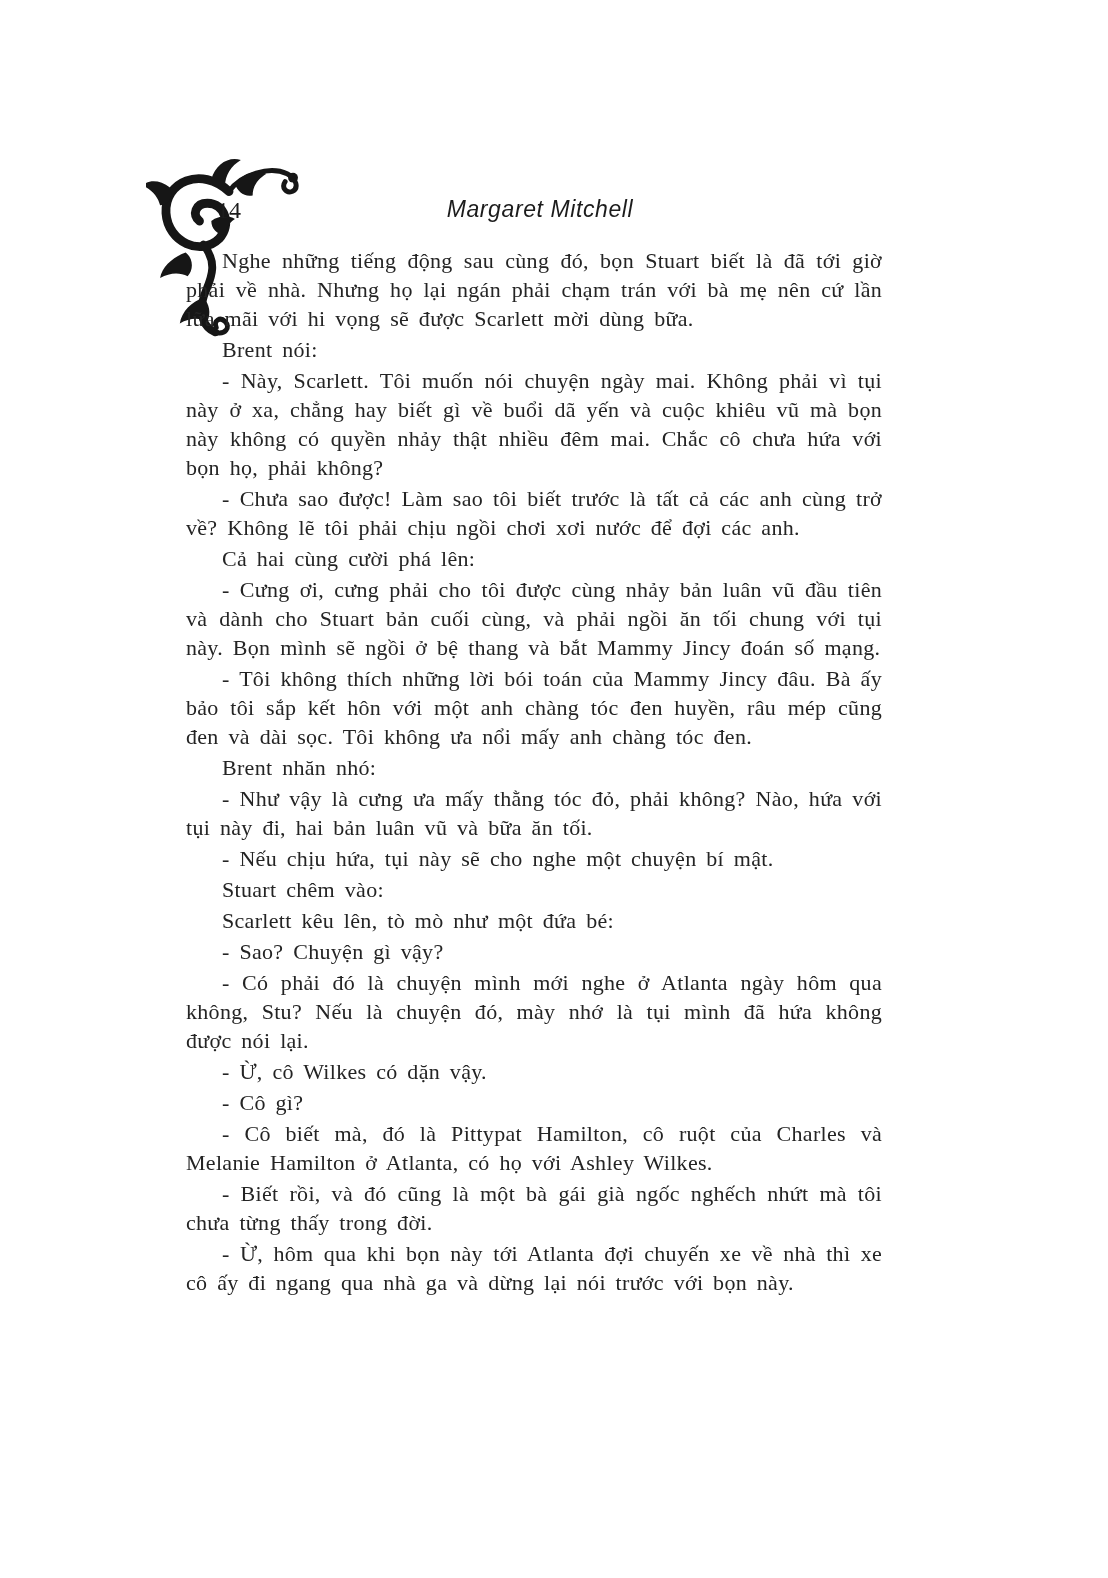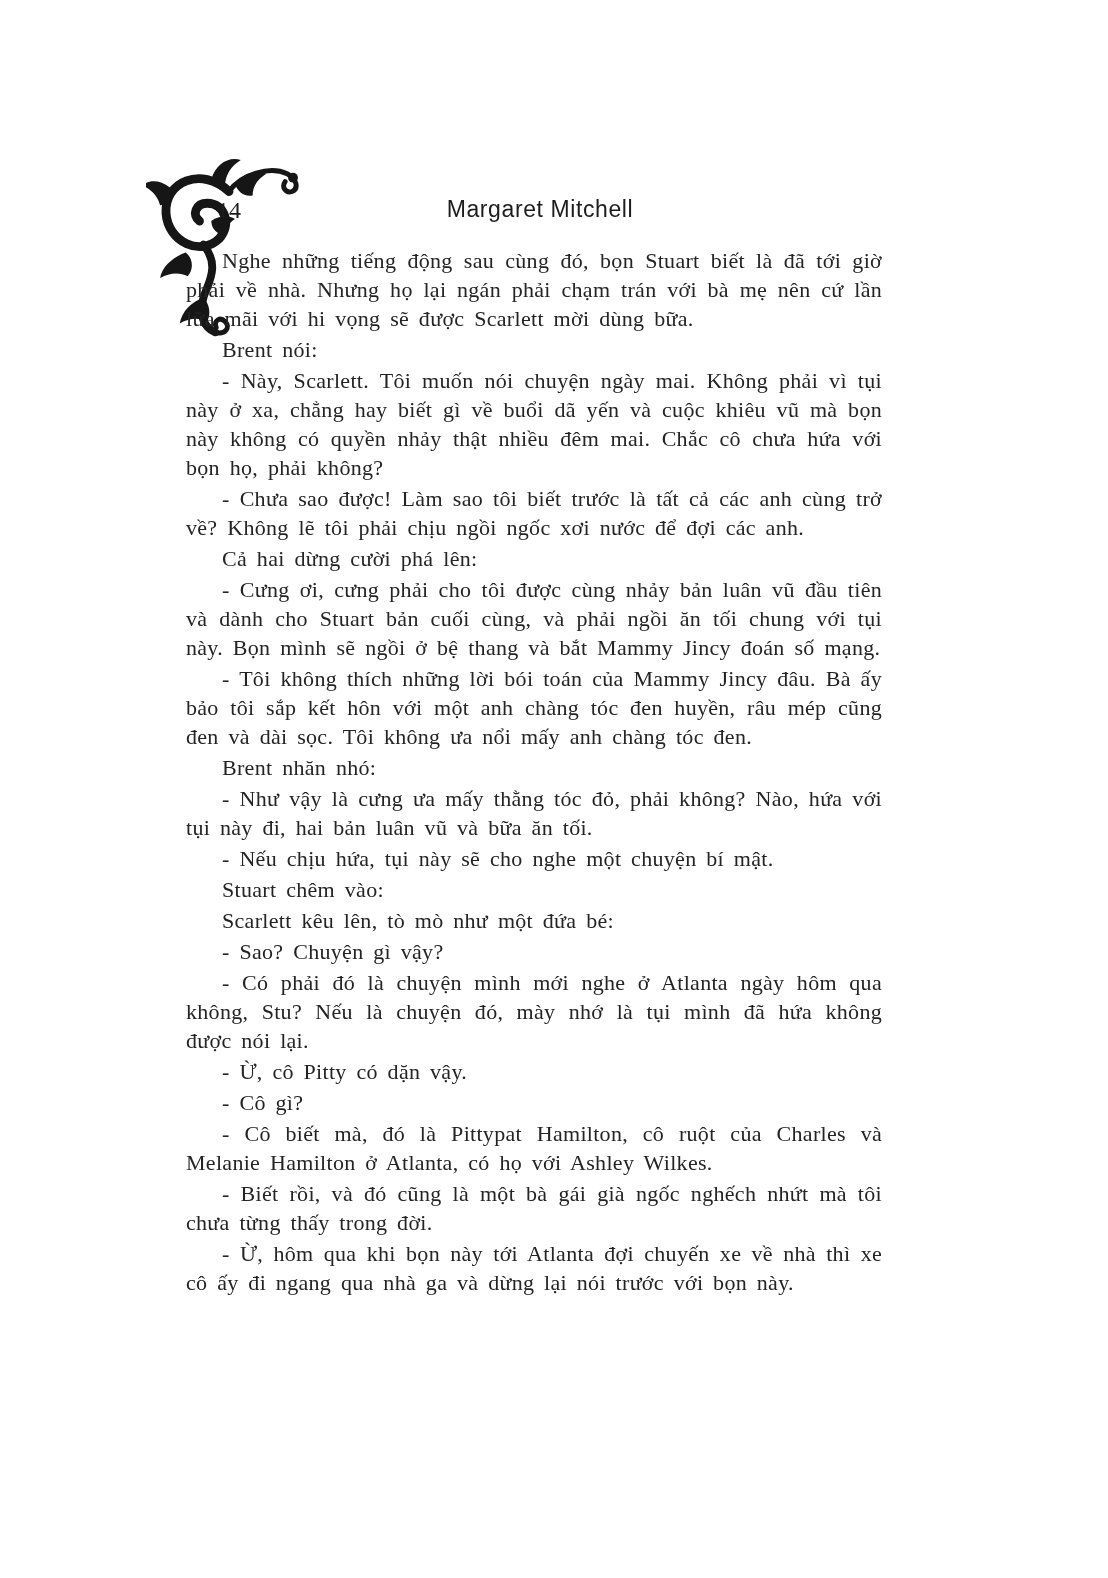--- a/index.html
+++ b/index.html
@@ -34,20 +34,21 @@
   .running-header {
     position: absolute;
     left: 186px;
     width: 708px;
     top: 196px;
     text-align: center;
     font-family: "Liberation Sans", sans-serif;
     font-size: 23px;
     letter-spacing: 0.6px;
     color: #1c1c1c;
+    font-style: italic;
   }
   .body-text {
     position: absolute;
     left: 186px;
     top: 246px;
     width: 708px;
   }
   .body-text p {
     margin: 0 12px 2px 0;
     font-size: 22px;
@@ -85,31 +86,31 @@
   </span>
 
   <div class="page-number">14</div>
 
   <div class="running-header">Margaret Mitchell</div>
 
   <div class="body-text">
     <p>Nghe những tiếng động sau cùng đó, bọn Stuart biết là đã tới giờ phải về nhà. Nhưng họ lại ngán phải chạm trán với bà mẹ nên cứ lần lữa mãi với hi vọng sẽ được Scarlett mời dùng bữa.</p>
     <p>Brent nói:</p>
     <p>- Này, Scarlett. Tôi muốn nói chuyện ngày mai. Không phải vì tụi này ở xa, chẳng hay biết gì về buổi dã yến và cuộc khiêu vũ mà bọn này không có quyền nhảy thật nhiều đêm mai. Chắc cô chưa hứa với bọn họ, phải không?</p>
-    <p>- Chưa sao được! Làm sao tôi biết trước là tất cả các anh cùng trở về? Không lẽ tôi phải chịu ngồi ngốc xơi nước để đợi các anh.</p>
-    <p>Cả hai dừng cười phá lên:</p>
+    <p>- Chưa sao được! Làm sao tôi biết trước là tất cả các anh cùng trở về? Không lẽ tôi phải chịu ngồi chơi xơi nước để đợi các anh.</p>
+    <p>Cả hai cùng cười phá lên:</p>
     <p>- Cưng ơi, cưng phải cho tôi được cùng nhảy bản luân vũ đầu tiên và dành cho Stuart bản cuối cùng, và phải ngồi ăn tối chung với tụi này. Bọn mình sẽ ngồi ở bệ thang và bắt Mammy Jincy đoán số mạng.</p>
     <p>- Tôi không thích những lời bói toán của Mammy Jincy đâu. Bà ấy bảo tôi sắp kết hôn với một anh chàng tóc đen huyền, râu mép cũng đen và dài sọc. Tôi không ưa nổi mấy anh chàng tóc đen.</p>
     <p>Brent nhăn nhó:</p>
     <p>- Như vậy là cưng ưa mấy thằng tóc đỏ, phải không? Nào, hứa với tụi này đi, hai bản luân vũ và bữa ăn tối.</p>
     <p>- Nếu chịu hứa, tụi này sẽ cho nghe một chuyện bí mật.</p>
     <p>Stuart chêm vào:</p>
     <p>Scarlett kêu lên, tò mò như một đứa bé:</p>
     <p>- Sao? Chuyện gì vậy?</p>
     <p>- Có phải đó là chuyện mình mới nghe ở Atlanta ngày hôm qua không, Stu? Nếu là chuyện đó, mày nhớ là tụi mình đã hứa không được nói lại.</p>
-    <p>- Ừ, cô Pitty có dặn vậy.</p>
+    <p>- Ừ, cô Wilkes có dặn vậy.</p>
     <p>- Cô gì?</p>
     <p>- Cô biết mà, đó là Pittypat Hamilton, cô ruột của Charles và Melanie Hamilton ở Atlanta, có họ với Ashley Wilkes.</p>
     <p>- Biết rồi, và đó cũng là một bà gái già ngốc nghếch nhứt mà tôi chưa từng thấy trong đời.</p>
     <p>- Ừ, hôm qua khi bọn này tới Atlanta đợi chuyến xe về nhà thì xe cô ấy đi ngang qua nhà ga và dừng lại nói trước với bọn này.</p>
   </div>
 
 </div>
 
 </body></html>

